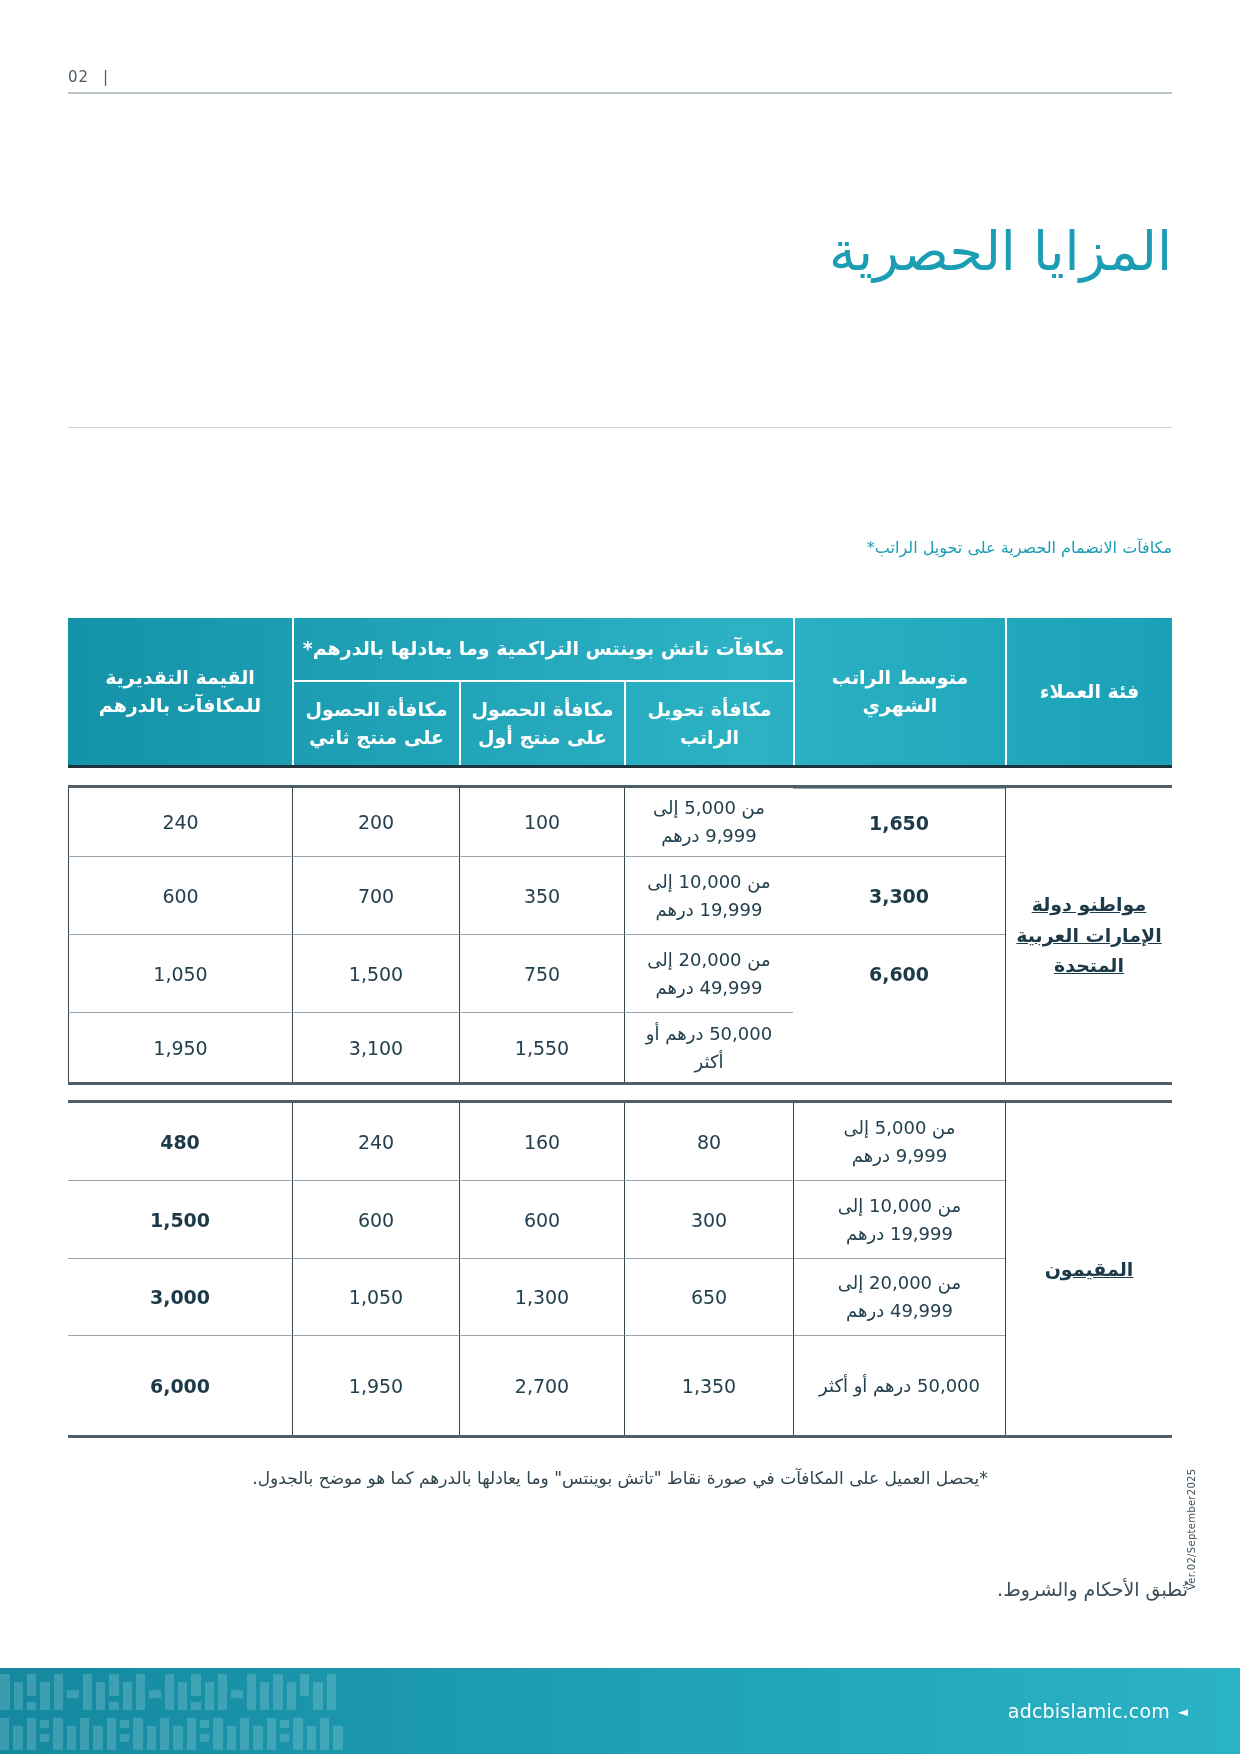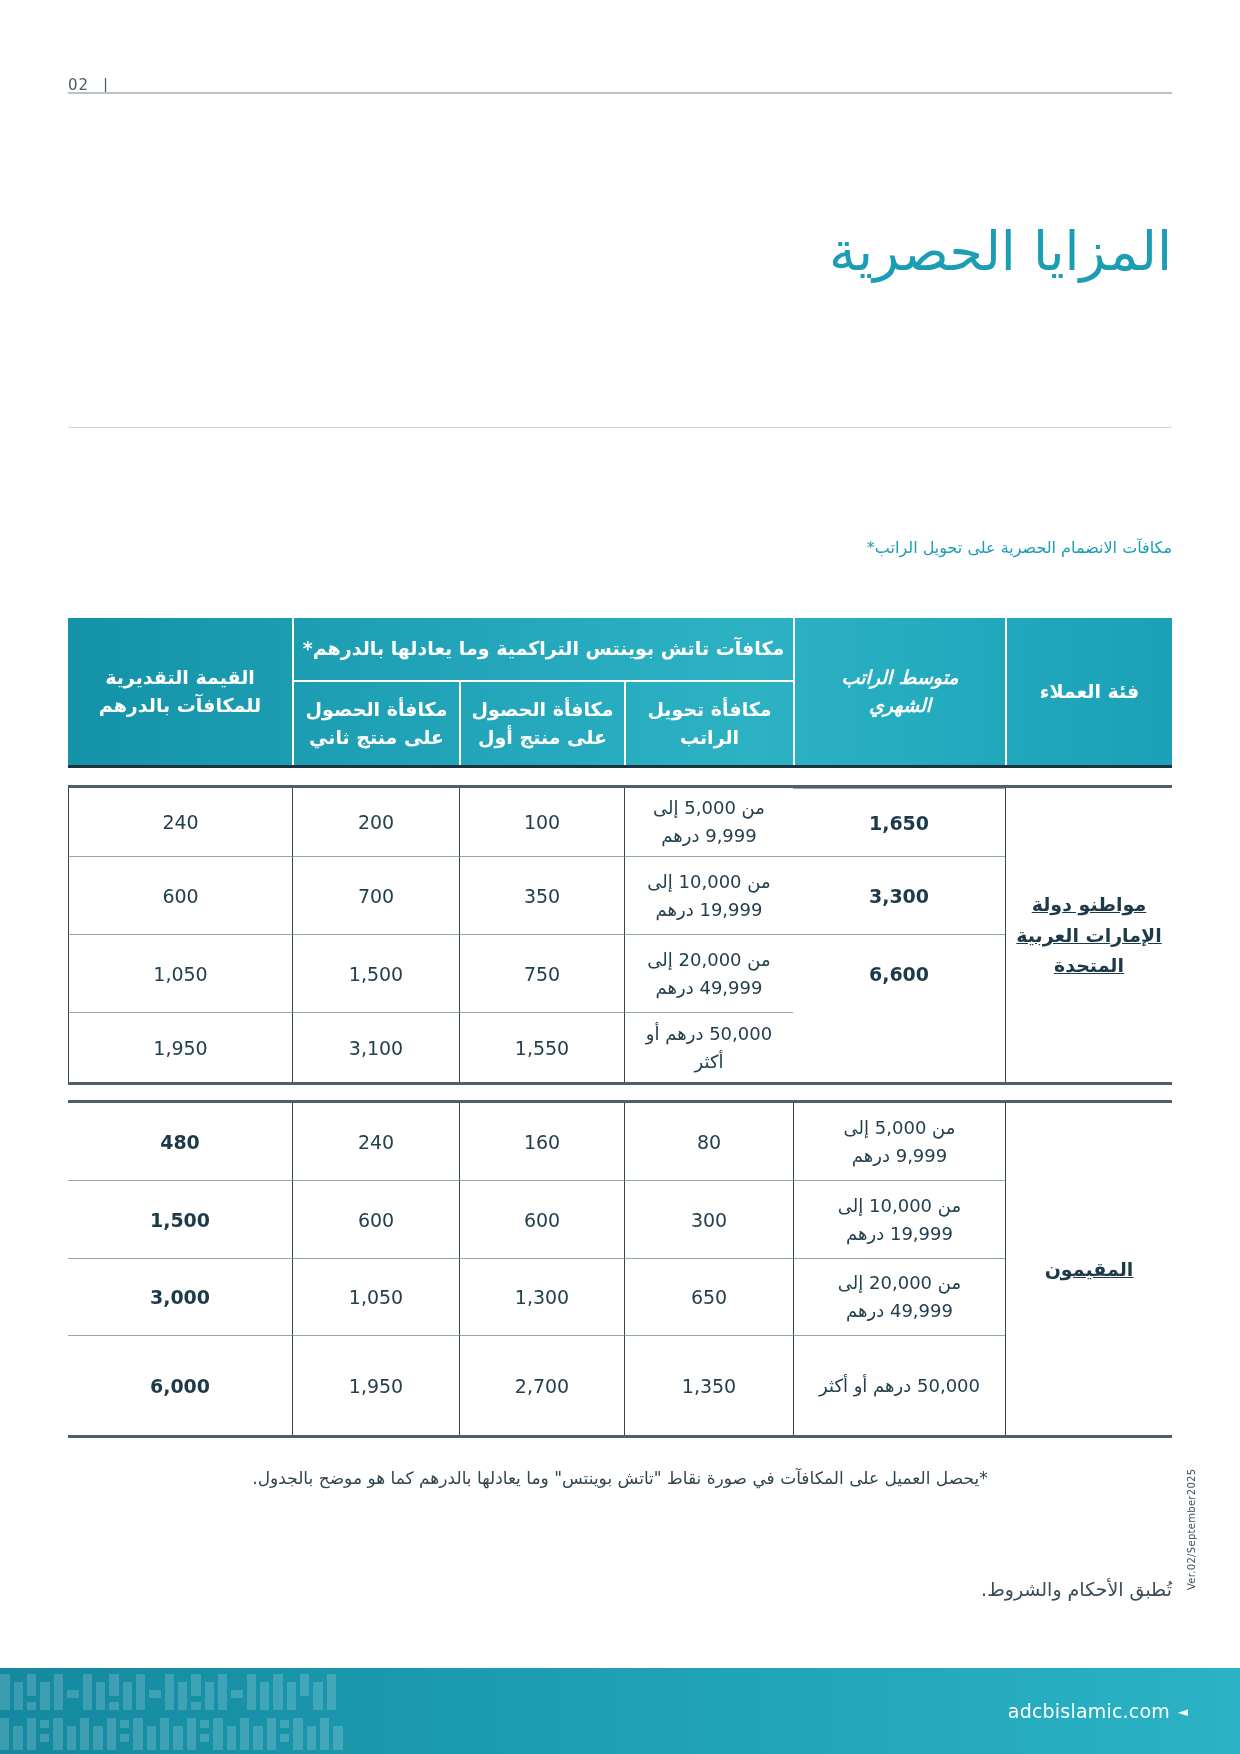--- a/index.html
+++ b/index.html
@@ -4,21 +4,21 @@
 <style>
   html,body{margin:0;padding:0;background:#e8eaec;}
   .page{
     position:relative;width:1240px;height:1754px;margin:0 auto;
     background:#ffffff;overflow:hidden;
     font-family:"DejaVu Sans",sans-serif;color:#24404e;
   }
   .abs{position:absolute;}
   .preline{white-space:pre-line;}
   
-  .page-number{left:68px;top:76px;font-size:15px;color:#4a5a66;letter-spacing:1px;}
+  .page-number{left:68px;top:68px;font-size:15px;color:#4a5a66;letter-spacing:1px;}
   .page-number .sep{margin-left:14px;color:#4a5a66;}
   .divider-top{left:68px;top:92px;width:1104px;height:0;border-top:2px solid #b7c2c9;}
   .page-title{left:68px;top:220px;width:1104px;text-align:right;direction:rtl;
     font-size:54px;color:#1b9db4;line-height:1.2;}
   .divider-mid{left:68px;top:427px;width:1104px;height:0;border-top:1px solid #ccd4d9;}
   .table-subtitle{left:68px;top:538px;width:1104px;text-align:right;direction:rtl;
     font-size:16px;color:#1b9db4;}
   
   .thead{
     left:68px;top:618px;width:1104px;height:150px;
@@ -29,21 +29,21 @@
     border-bottom:3px solid #1d333e;
     color:#ffffff;font-weight:bold;
   }
   .thead .hc{display:flex;align-items:center;justify-content:center;text-align:center;
     direction:rtl;font-size:19px;line-height:1.45;box-sizing:border-box;padding:16px 6px;}
   .h-est{grid-area:1/1/3/2;}
   .h-grp{grid-area:1/2/2/5;border-left:2px solid #fff;font-size:20px;}
   .h-2nd{grid-area:2/2/3/3;border-left:2px solid #fff;border-top:2px solid #fff;}
   .h-1st{grid-area:2/3/3/4;border-left:2px solid #fff;border-top:2px solid #fff;}
   .h-trf{grid-area:2/4/3/5;border-left:2px solid #fff;border-top:2px solid #fff;}
-  .h-sal{grid-area:1/5/3/6;border-left:2px solid #fff;font-size:20px;font-style:italic;}
+  .h-sal{grid-area:1/5/3/6;border-left:2px solid #fff;font-size:20px;}
   .h-cat{grid-area:1/6/3/7;border-left:2px solid #fff;font-size:20px;}
   
   .tblock{
     left:68px;width:1104px;display:grid;box-sizing:border-box;
     grid-template-columns:224px 167px 165px 169px 212px 167px;
     border-top:3px solid #4e5f69;border-bottom:3px solid #4e5f69;
     background:#ffffff;
   }
   .tblock.b1{top:785px;grid-template-rows:68px 78px 78px 70px;}
   .tblock.b2{top:1100px;grid-template-rows:77px 78px 77px 100px;}
@@ -53,21 +53,21 @@
   .tblock .bt{border-top:1px solid #9aa5ab;}
   .tblock .c-total{font-weight:bold;color:#1d3a49;}
   .tblock .c-salary{font-size:18px;line-height:1.55;}
   .tblock .c-cat{grid-area:1/6/span 4/7;font-weight:bold;color:#1d3a49;line-height:1.6;text-decoration:underline;}
   
   .footnote{left:68px;top:1468px;width:1104px;text-align:center;direction:rtl;
     font-size:17px;color:#31454f;}
   .version-note{left:1186px;top:1398px;height:192px;
     writing-mode:vertical-rl;transform:rotate(180deg);
     font-size:10px;color:#3e4f5a;letter-spacing:.3px;}
-  .terms-note{left:68px;top:1578px;width:1104px;text-align:right;direction:rtl;
+  .terms-note{left:84px;top:1578px;width:1104px;text-align:right;direction:rtl;
     font-size:19px;color:#3a4d59;}
   
   .footer-bar{left:0;top:1668px;width:1240px;height:86px;
     background:linear-gradient(90deg,#14889f 0%,#1d9cb1 40%,#2ab2c5 100%);
     display:flex;align-items:center;justify-content:flex-end;box-sizing:border-box;
     padding-right:52px;color:#ffffff;}
   .footer-pattern{position:absolute;left:0;top:0;height:86px;width:348px;}
   .footer-site{font-size:19px;color:#fff;letter-spacing:.2px;}
   .footer-arrow{font-size:13px;margin-left:8px;color:#fff;}
 </style>

